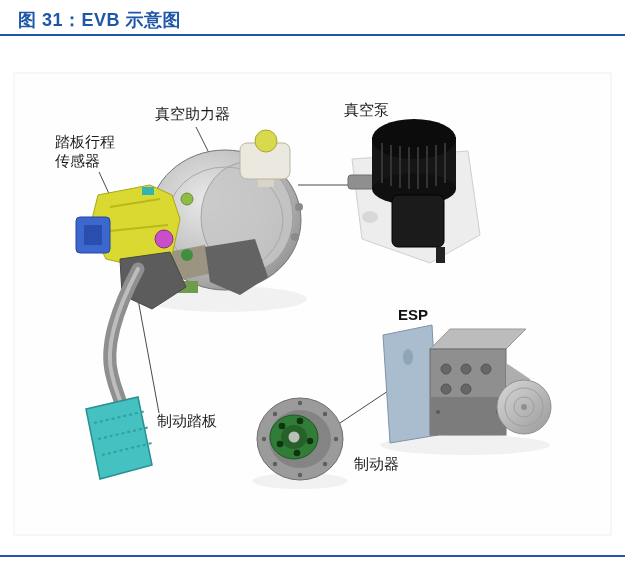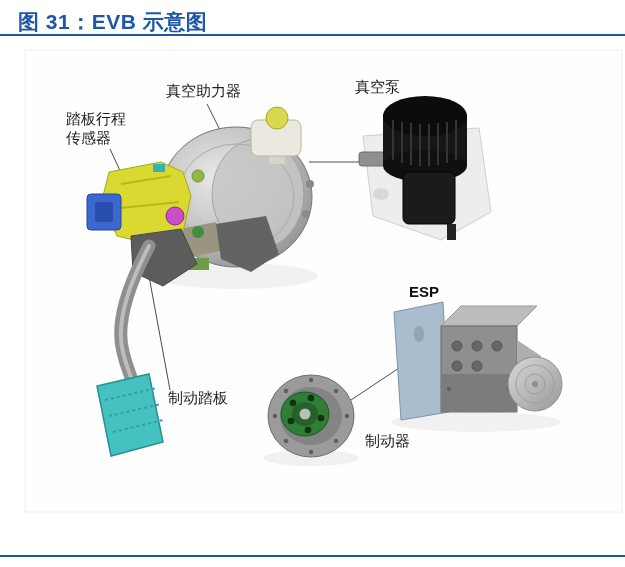--- a/index.html
+++ b/index.html
@@ -4,30 +4,30 @@
 <style>
   html,body{margin:0;padding:0;}
   body{
     width:625px;height:567px;
     background:#ffffff;
     font-family:"Liberation Sans","DejaVu Sans",sans-serif;
     position:relative;overflow:hidden;
   }
   .fig-caption{
     position:absolute;top:8px;left:18px;
-    font-size:21px;font-weight:bold;color:#1f57a8;
+    font-size:18px;font-weight:bold;color:#1f57a8;
     letter-spacing:0.5px;
   }
   .rule{
     position:absolute;left:0;width:625px;height:2px;background:#1f57a8;
   }
   .rule-top{top:34px;}
   .rule-bottom{top:555px;}
   .figure-area{
-    position:absolute;top:44px;left:0;width:574px;height:480px;margin-left:11px;
+    position:absolute;top:67px;left:0;width:574px;height:480px;
   }
   svg{display:block;}
   .diagram-label{
     font-size:15px;fill:#1c1c1c;
     font-family:"Liberation Sans","DejaVu Sans",sans-serif;
   }
   .diagram-label-bold{font-weight:bold;font-size:15px;fill:#111;}
   .leader{stroke:#4a4a4a;stroke-width:1;fill:none;}
 </style>
 </head>

